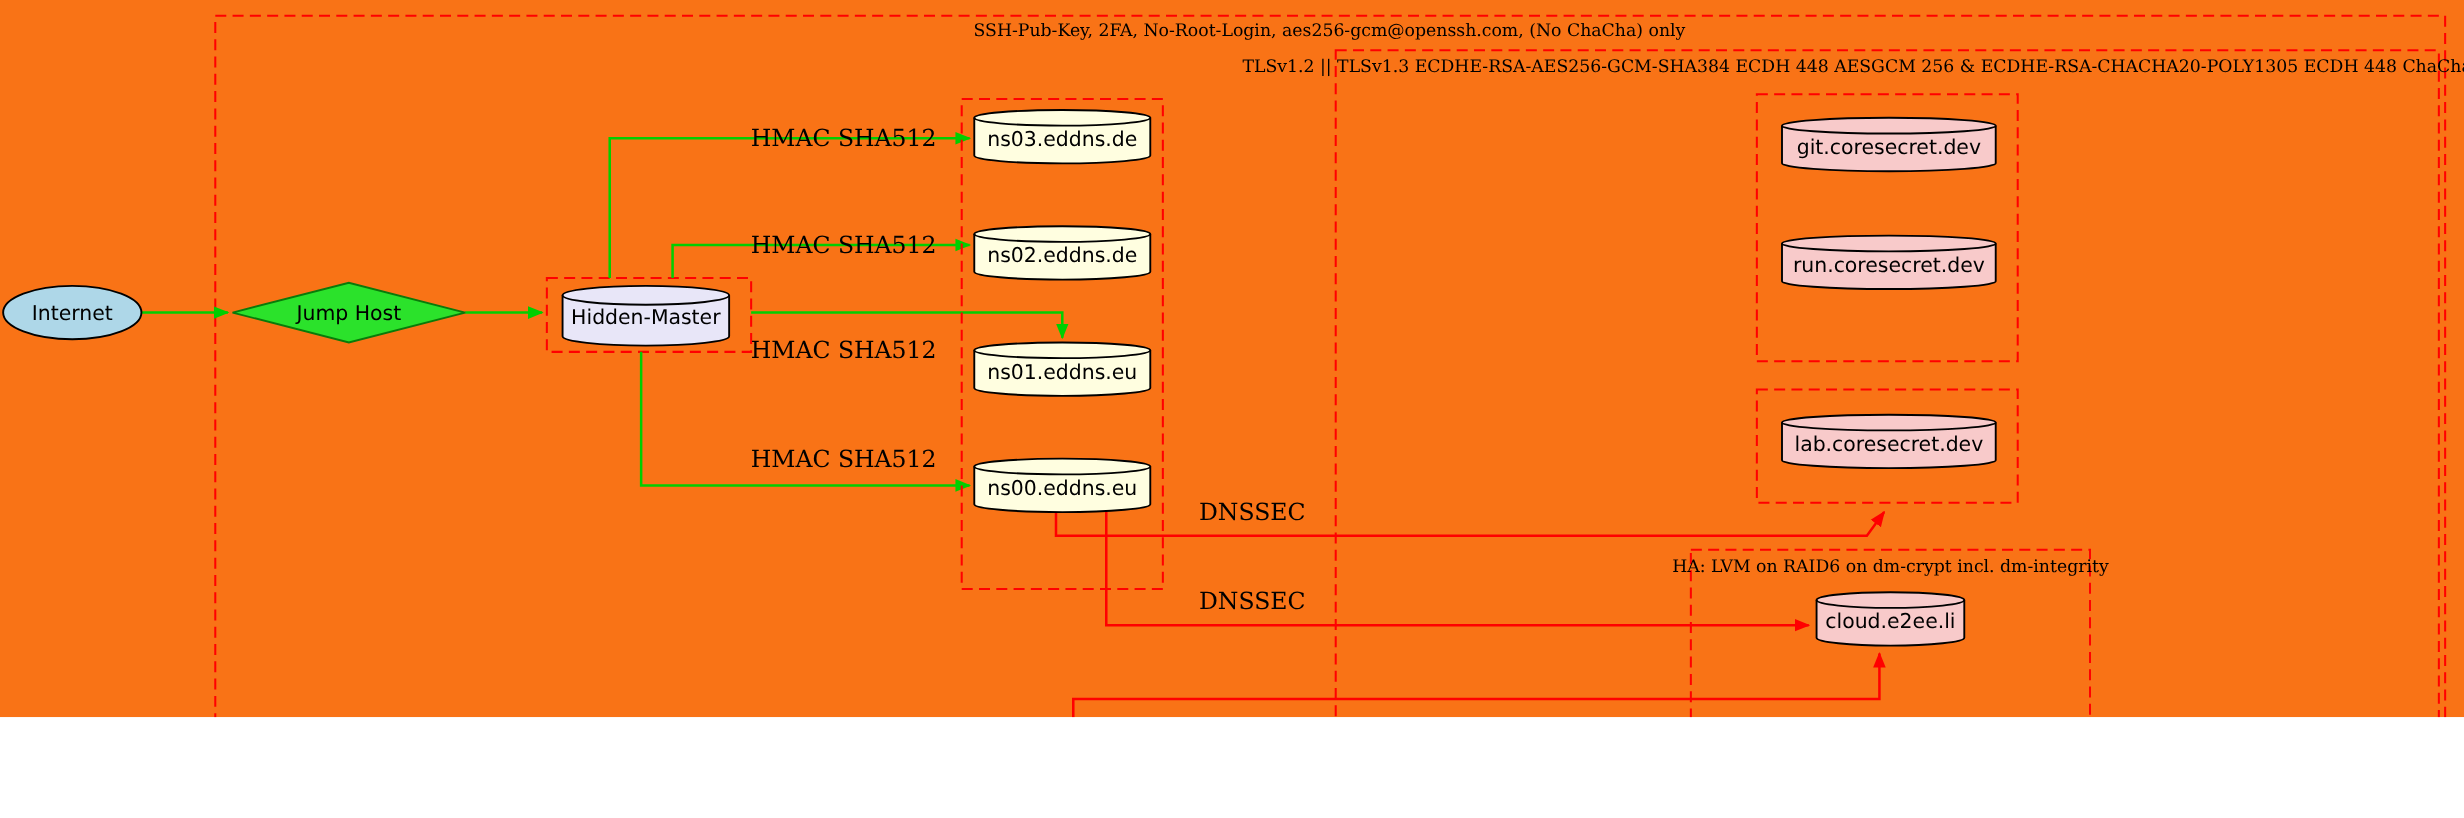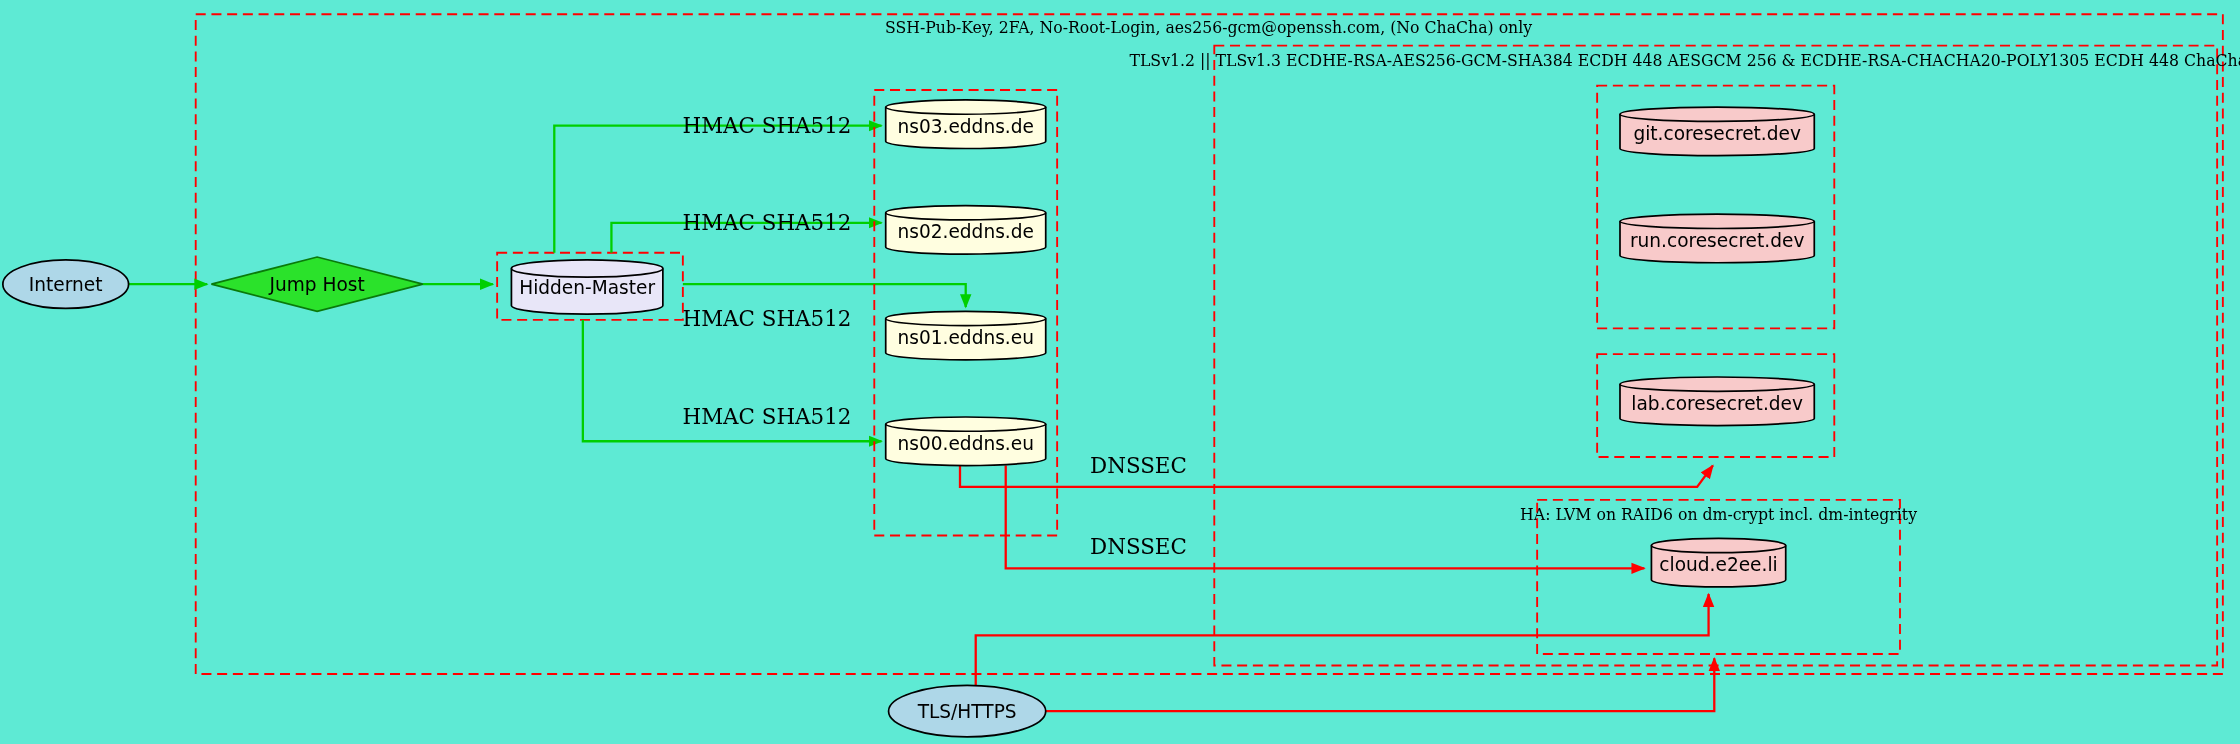--- a/index.html
+++ b/index.html
@@ -1,16 +1,16 @@
 <!DOCTYPE html>
 <html><head>
 <meta charset="utf-8">
 <style>
   html,body{margin:0;padding:0;background:#ffffff;}
-  .canvas{width:2240px;height:744px;background:#5eead4;overflow:hidden;text-decoration:underline;}
+  .canvas{width:2240px;height:652px;background:#f97316;overflow:hidden;text-decoration:underline;}
   svg{display:block;}
   .cluster{fill:none;stroke:#ff0000;stroke-width:1.3;stroke-dasharray:7 4;}
   .edge-g{fill:none;stroke:#00cf00;stroke-width:1.6;}
   .edge-r{fill:none;stroke:#ff0000;stroke-width:1.6;}
   .node-ellipse{fill:#aed7e8;stroke:#000;stroke-width:1.2;}
   .node-diamond{fill:#2be22b;stroke:#0a7a0a;stroke-width:1.2;}
   .cyl-lav{fill:#e8e6f8;stroke:#000;stroke-width:1.2;}
   .cyl-ns{fill:#fffee0;stroke:#000;stroke-width:1.2;}
   .cyl-pink{fill:#f8caca;stroke:#000;stroke-width:1.2;}
   .cyl-top{fill:none;stroke:#000;stroke-width:1.2;}

